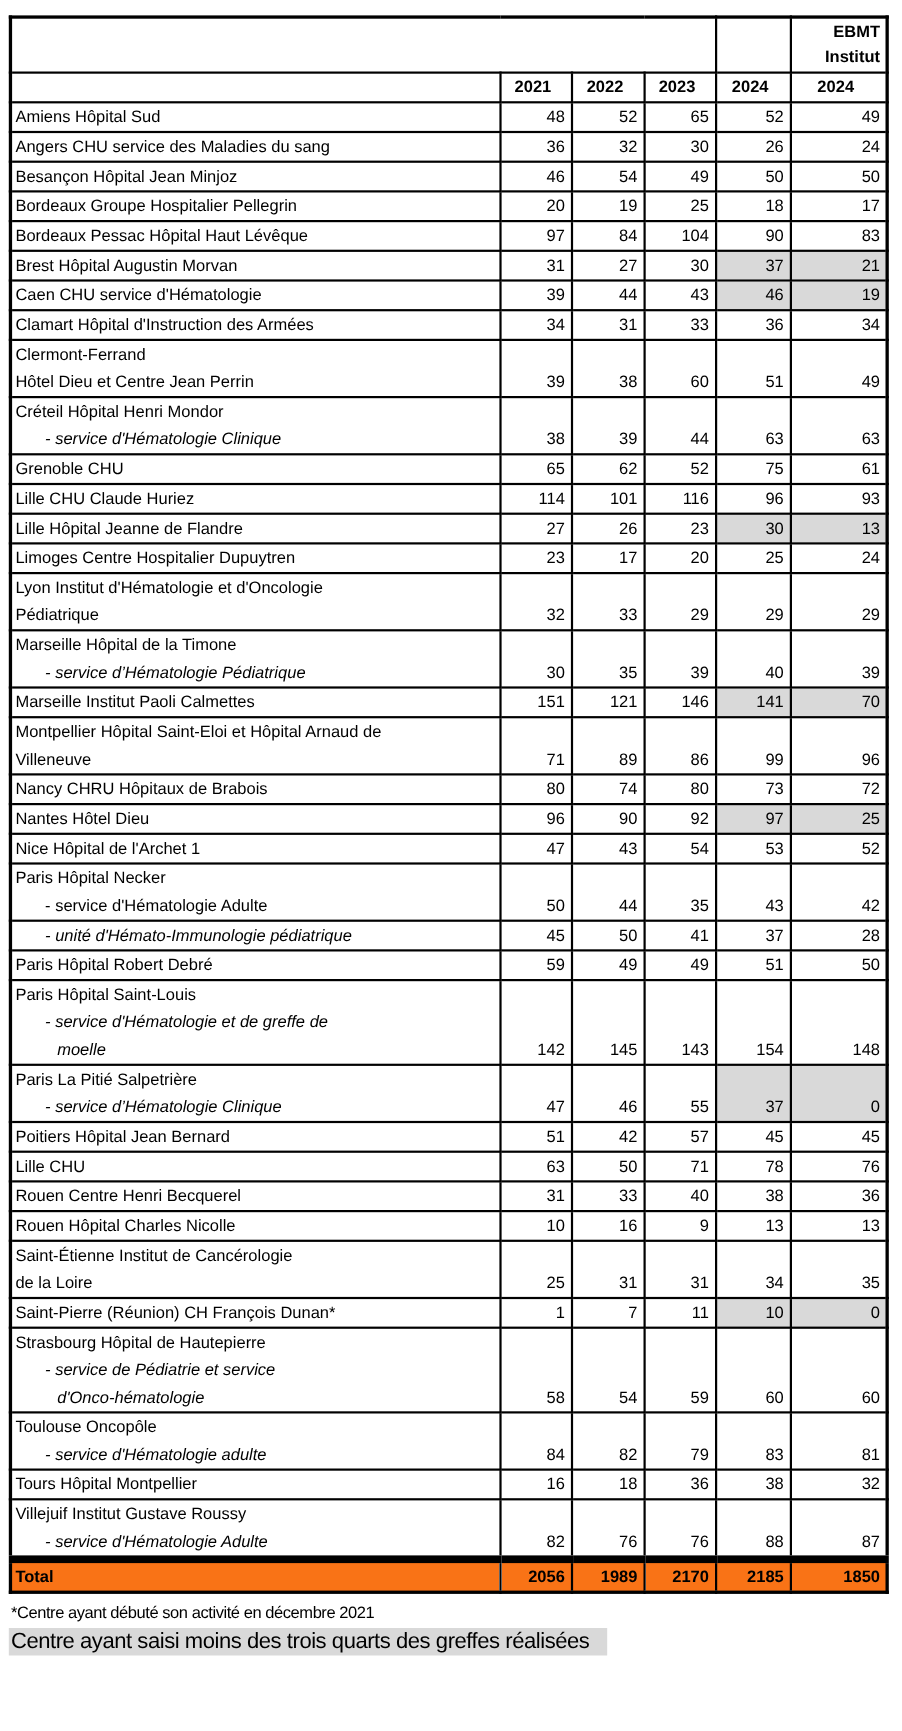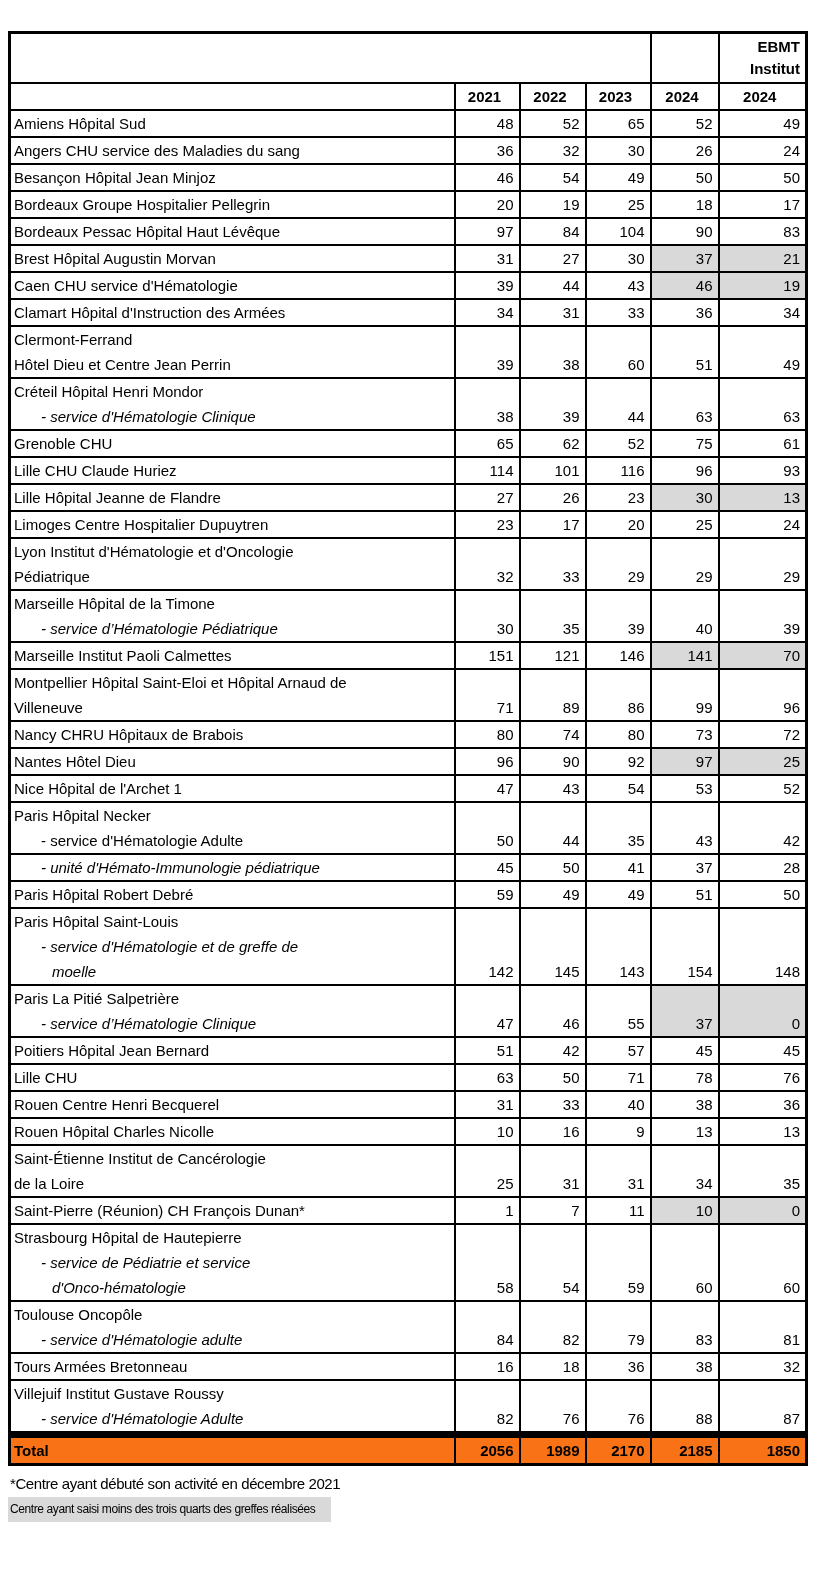--- a/index.html
+++ b/index.html
@@ -1,21 +1,21 @@
 <!DOCTYPE html>
 <html><head>
 <meta charset="utf-8">
 <style>
   html, body { margin:0; padding:0; }
   body {
     width:820px; height:1574px; background:#ffffff; color:#000;
     font-family:"Liberation Sans","DejaVu Sans",sans-serif;
     position:relative;
   }
-  .wrap { position:absolute; top:31px; left:8px; }
+  .wrap { position:absolute; top:14px; left:8px; }
   table {
     border-collapse:collapse; table-layout:fixed; width:797px;
     border:3px solid #000;
   }
   th, td {
     border:2px solid #000; padding:0; margin:0;
     font-size:15px; line-height:25px; vertical-align:bottom;
     overflow:hidden;
   }
   thead th { font-weight:bold; }
@@ -28,21 +28,21 @@
   .line.ind1 { padding-left:27px; }
   .line.ind2 { padding-left:38px; }
   .it { font-style:italic; }
   td.shaded { background:#d9d9d9; }
   tr.total td { background:#f97316; font-weight:bold; border-top:7px solid #000000; }
   .foot1 {
     margin:8px 0 0 2px; font-size:15px; letter-spacing:-0.4px; line-height:20px;
   }
   .legend {
     display:inline-block; margin:3px 0 0 0; padding:2px 16px 3px 2px;
-    background:#d9d9d9; font-size:12px; letter-spacing:-0.4px; line-height:20px;
+    background:#d9d9d9; font-size:20px; letter-spacing:-0.4px; line-height:20px;
   }
 </style>
 </head>
 <body>
 
 <div class="wrap">
   <table>
     <colgroup>
       <col style="width:445px">
       <col style="width:65px">
@@ -418,21 +418,21 @@
             <div class="line ind1 it">- service d'Hématologie adulte</div>
           </td>
           <td class="val">84</td>
           <td class="val">82</td>
           <td class="val">79</td>
           <td class="val">83</td>
           <td class="val">81</td>
         </tr>
         <tr>
           <td class="name">
-            <div class="line ind0">Tours Armées Bretonneau</div>
+            <div class="line ind0">Tours Hôpital Montpellier</div>
           </td>
           <td class="val">16</td>
           <td class="val">18</td>
           <td class="val">36</td>
           <td class="val">38</td>
           <td class="val">32</td>
         </tr>
         <tr>
           <td class="name">
             <div class="line ind0">Villejuif Institut Gustave Roussy</div>

